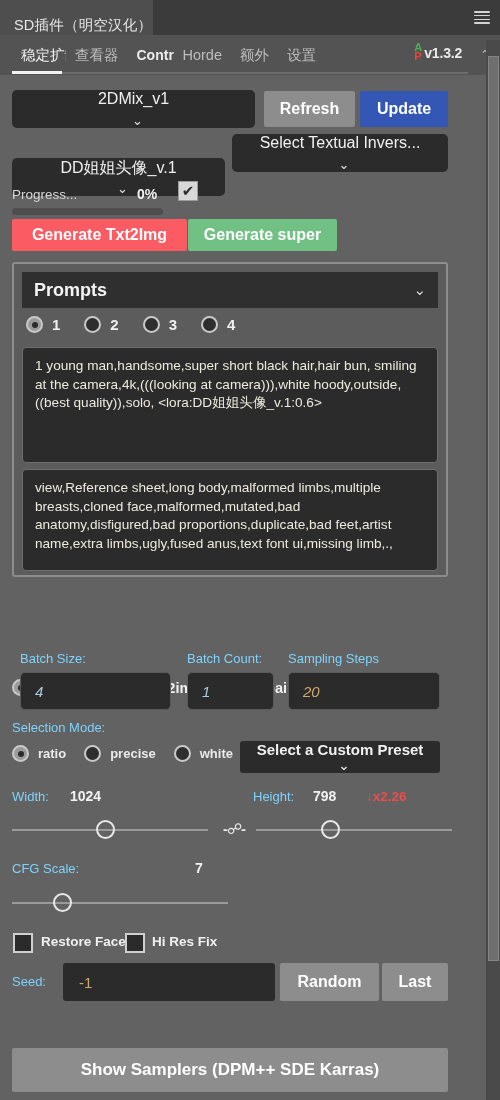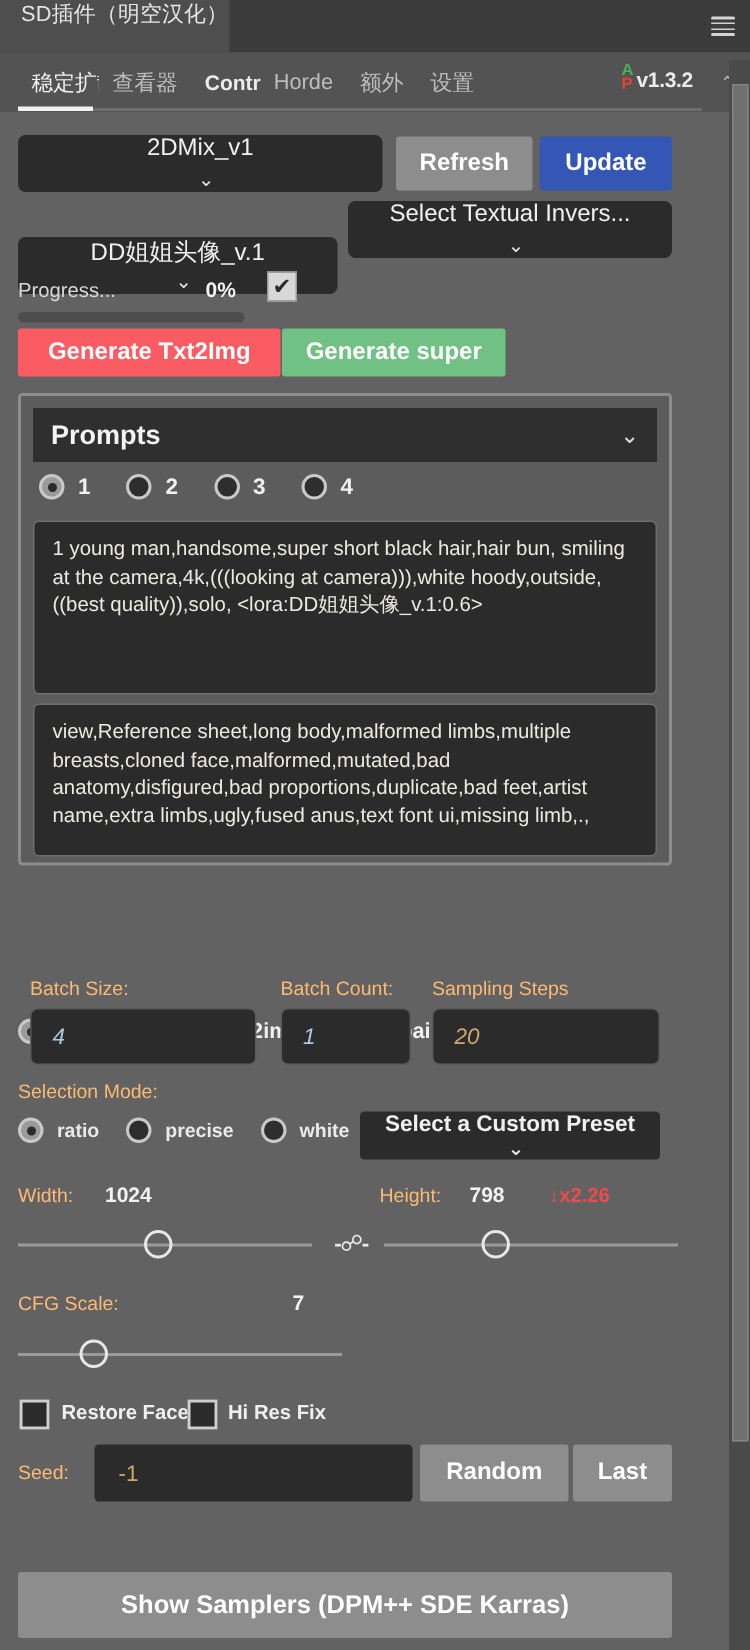--- a/index.html
+++ b/index.html
@@ -11,21 +11,21 @@
   }
   .app { position: relative; width: 500px; height: 1100px; background: #626262; }
 
   
   .titlebar {
     position: absolute; left:0; top:0; width:500px; height:35px;
     background: #3b3b3b;
   }
   .tab-window {
     position:absolute; left:0; top:0; height:35px; width:153px;
-    background:#4e4e4e; display:flex; align-items:flex-start; padding-left:14px;
+    background:#4e4e4e; display:flex; align-items:flex-end; padding-left:14px;
   }
   .tab-window span { color:#e6e6e6; font-size:14.5px; letter-spacing:0.2px; }
   .hamburger { position:absolute; right:10px; top:11px; width:16px; height:13px;
     display:flex; flex-direction:column; justify-content:space-between; cursor:pointer;}
   .hamburger i { display:block; height:1.6px; background:#d4d4d4; border-radius:1px; }
 
   
   .tabstrip {
     position:absolute; left:0; top:35px; width:500px; height:40px;
     background:#535353;
@@ -67,21 +67,21 @@
   .select .cv { font-size:13px; color:#e4e4e4; margin-left:8px; }
 
   .btn { border-radius:2px; display:flex; align-items:center; justify-content:center;
          font-size:16px; font-weight:bold; color:#fff; cursor:pointer; }
   .btn-grey { background:#8d8d8d; }
   .btn-blue { background:#3456b4; }
   .btn-red  { background:#fb5b62; }
   .btn-green{ background:#71c184; }
 
   .lbl { color:#d8d8d8; font-size:13.5px; }
-  .lbl-dim { color:#fdba74; font-size:13px; }
+  .lbl-dim { color:#7dd3fc; font-size:13px; }
   .val { color:#f2f2f2; font-size:14px; font-weight:bold; }
 
   .progress-track { height:7px; background:#4d4d4d; border-radius:4px; }
 
   .cbox { width:20px; height:20px; background:#d8d8d8; border:1px solid #9c9c9c;
           display:flex; align-items:center; justify-content:center; color:#2d2d2d;
           font-size:15px; font-weight:bold; cursor:pointer; }
   .cbox.unchecked { background:#2b2b2b; border:2px solid #cfcfcf; color:transparent; }
 
   

